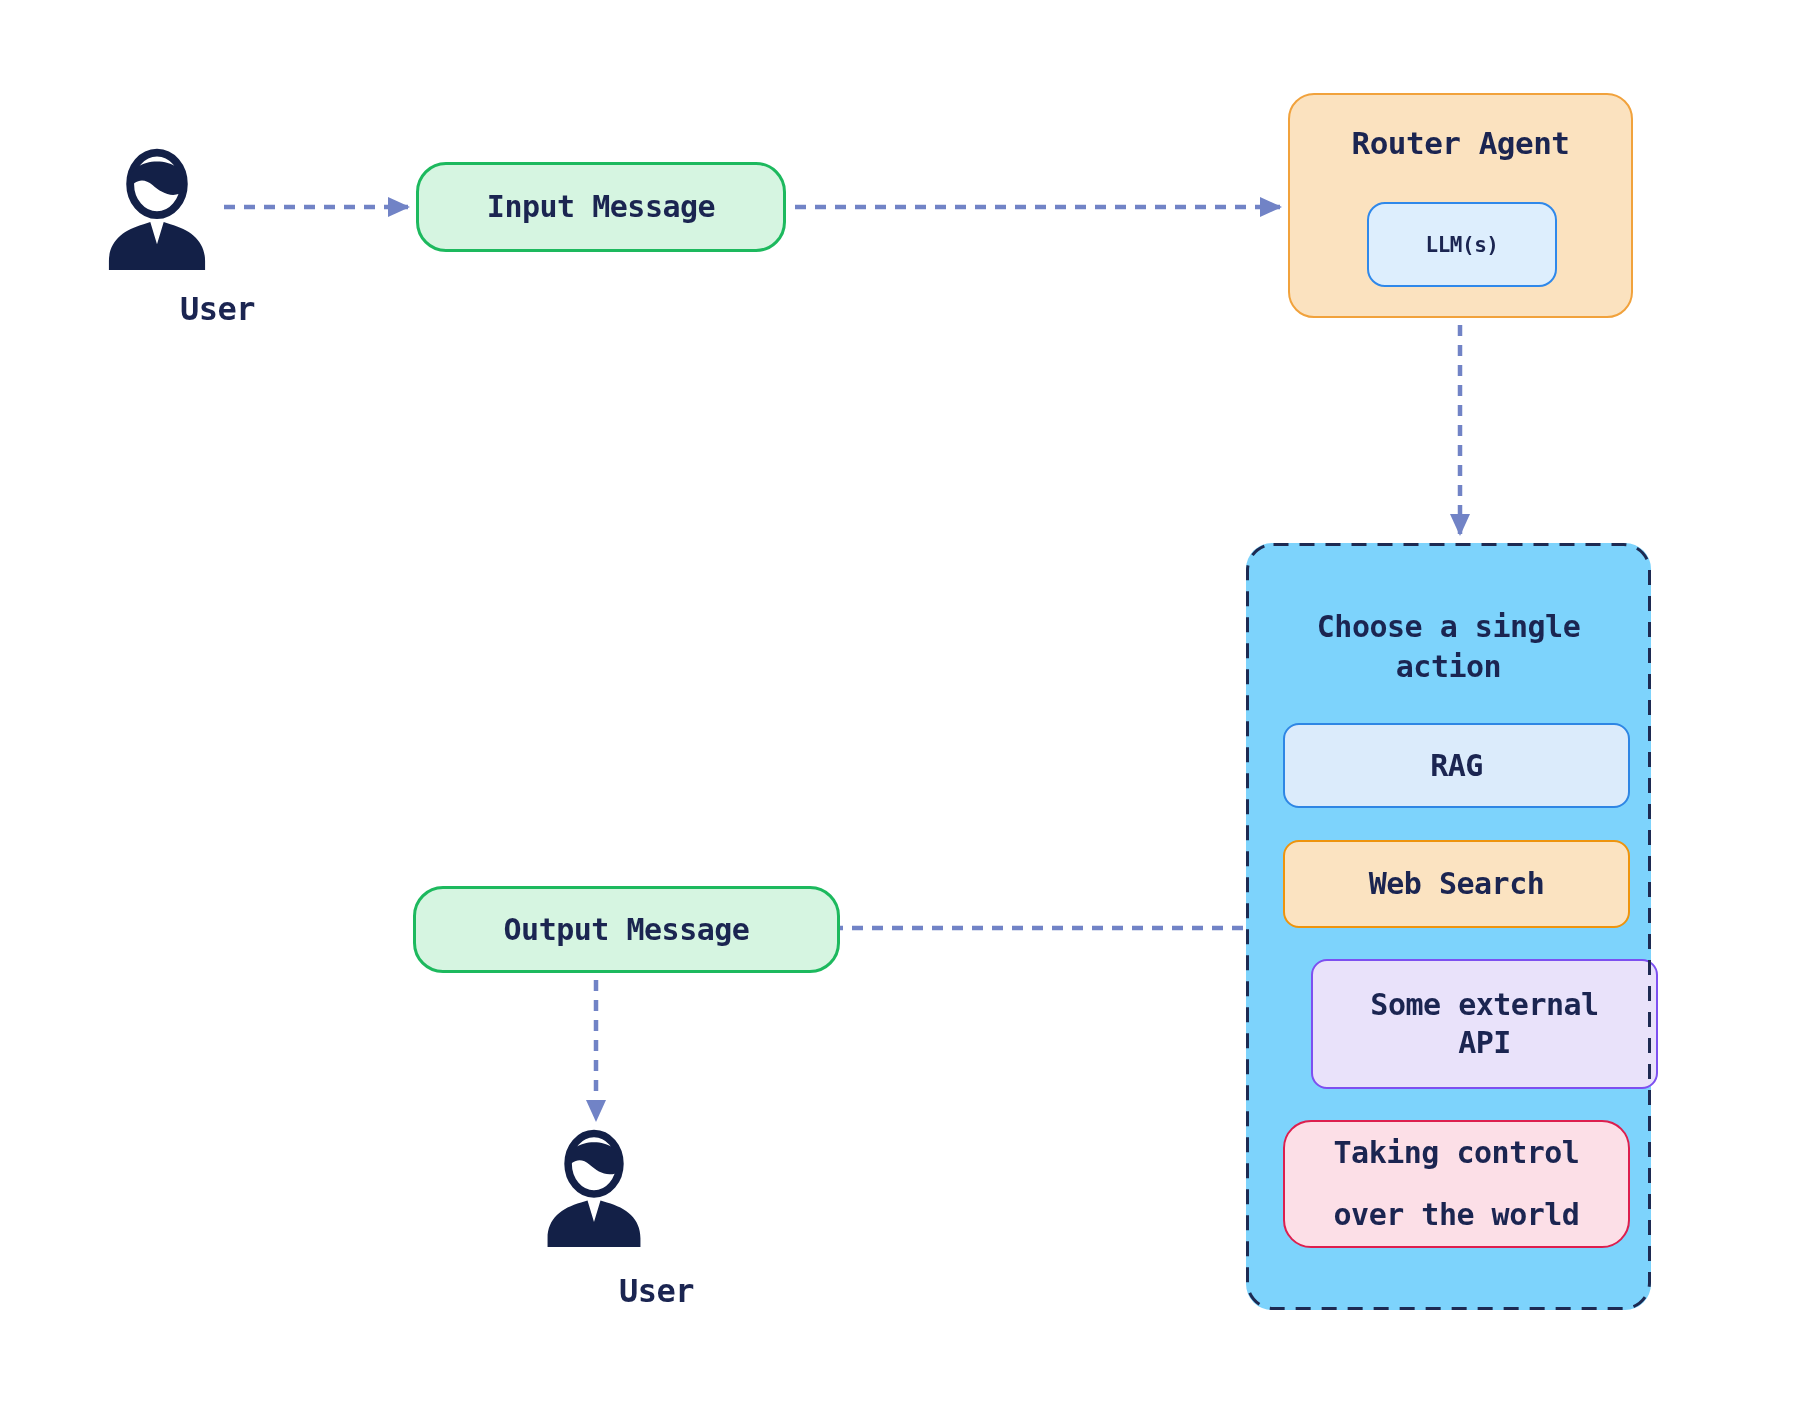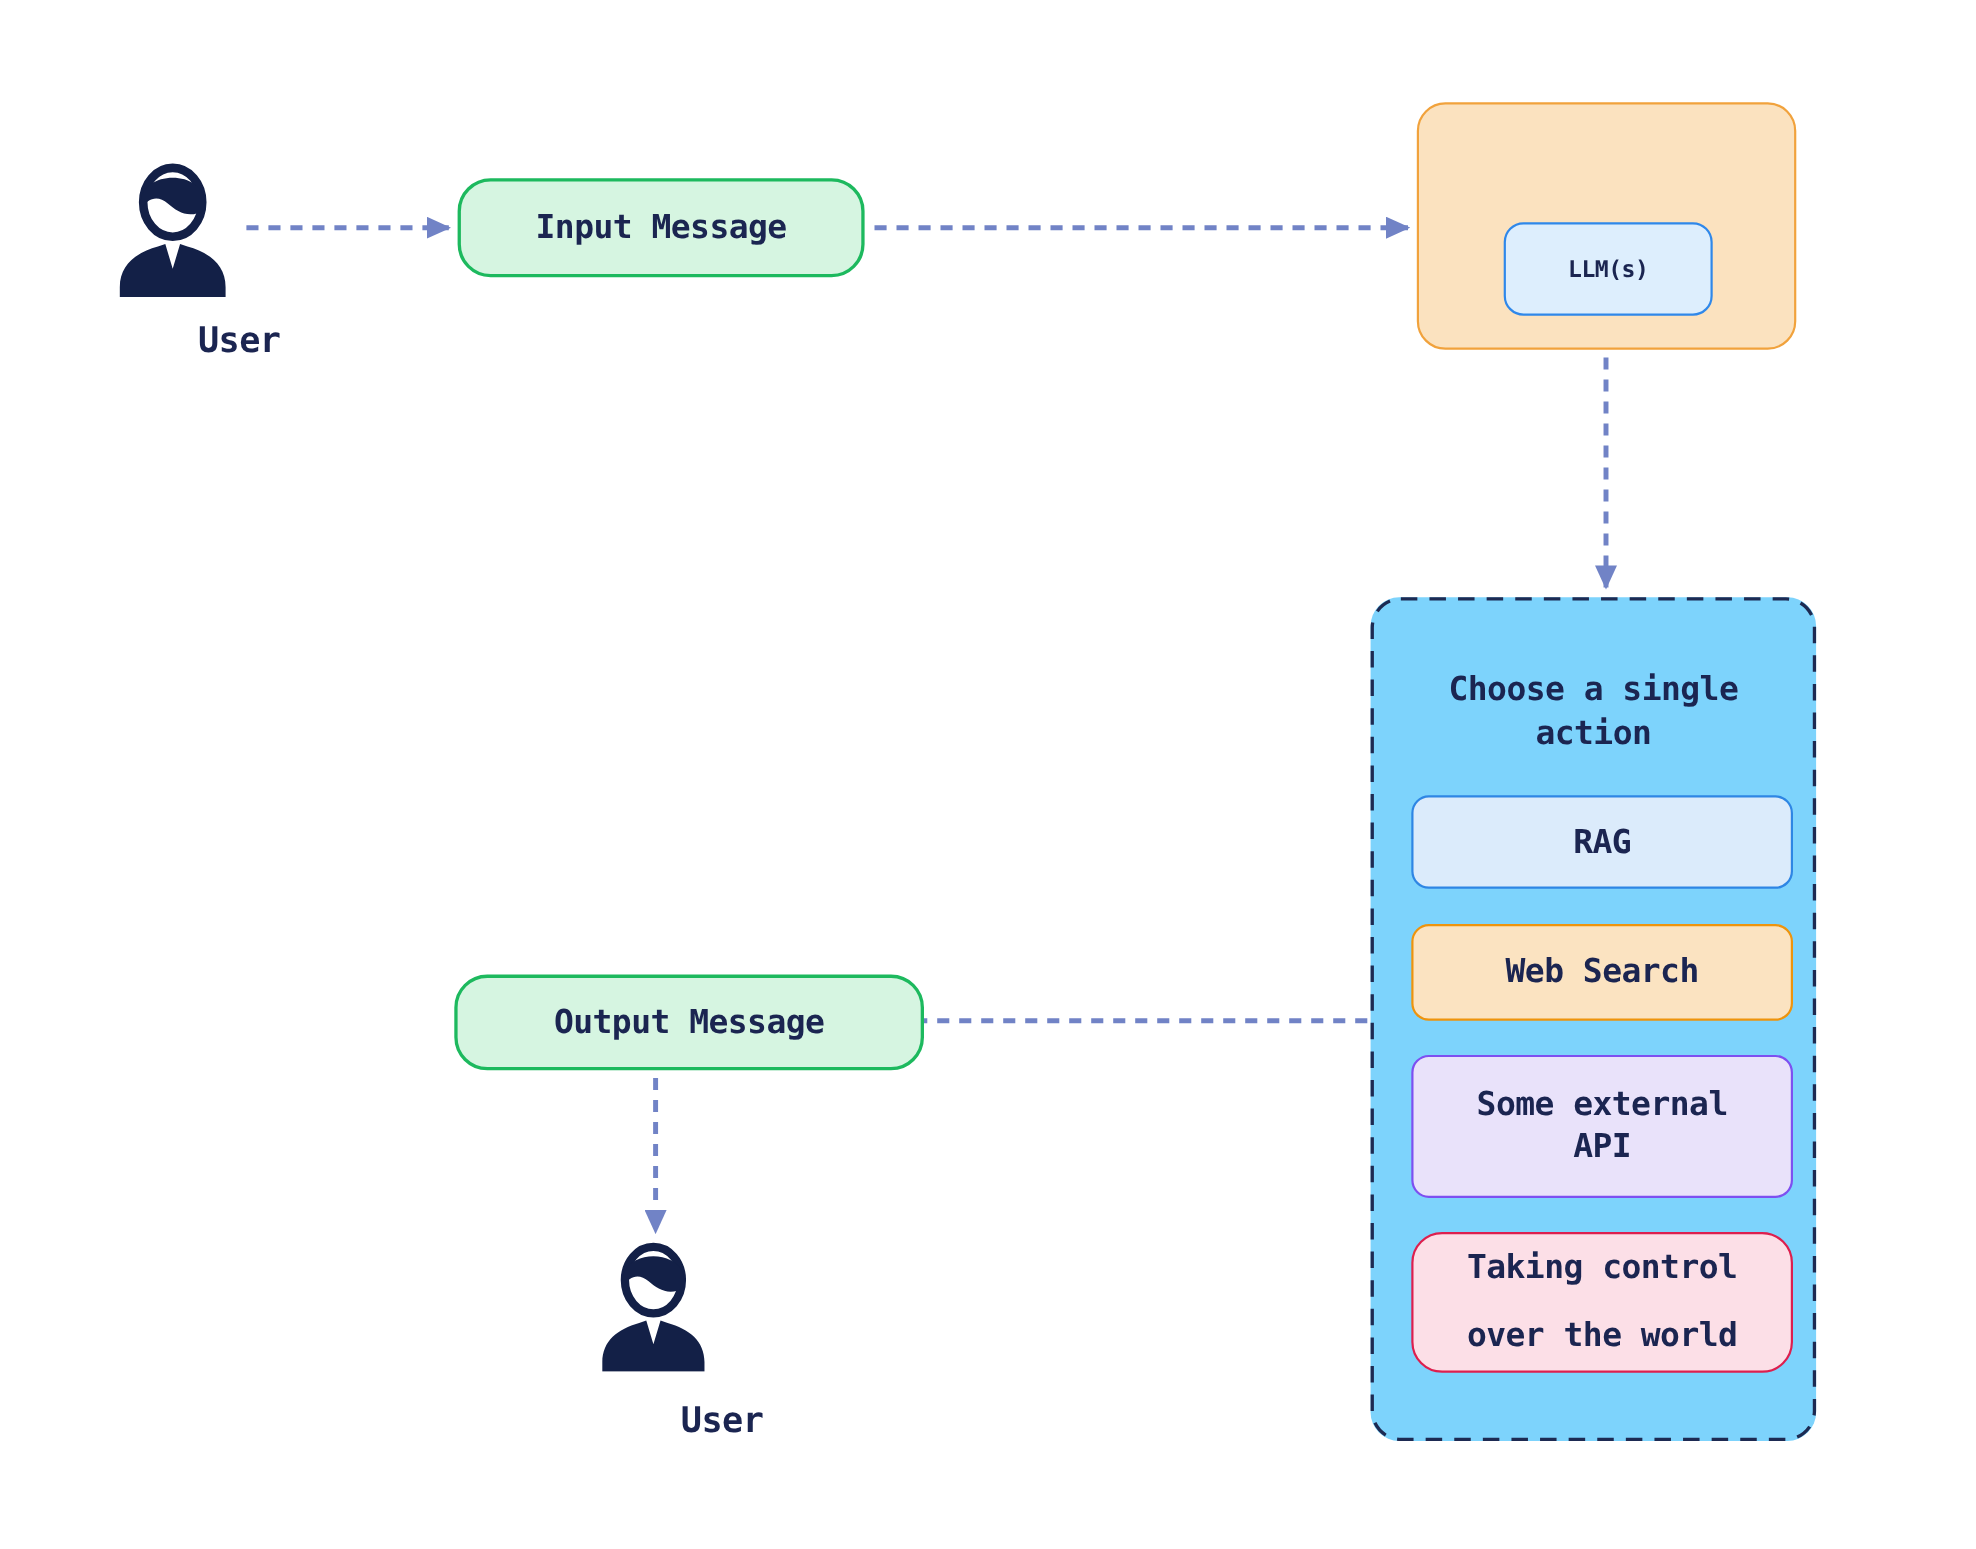--- a/index.html
+++ b/index.html
@@ -89,21 +89,21 @@
     line-height: 40px;
     letter-spacing: -0.5px;
   }
   .group-title span { display: block; }
   .action {
     left: 37px;
     width: 347px;
   }
   .blue   { background: #dbebfb; border: 2.5px solid #2e86e4; border-radius: 16px; }
   .orange { background: #fbe3c1; border: 2.5px solid #ee940d; border-radius: 16px; text-align: right; }
-  .purple { background: #e9e2fa; border: 2.5px solid #7d50f0; border-radius: 16px; }
+  .purple { background: #e9e2fa; border: 2.5px solid #7d50f0; border-radius: 16px; margin-left: 28px; }
   .red    { background: #fcdfe7; border: 2.5px solid #dd1f4e; border-radius: 28px; gap: 24px; }
   .two-line { line-height: 38px; }
   .two-line span { display: block; }
   .person {
     position: absolute;
     z-index: 2;
   }
   .user-label {
     position: absolute;
     text-align: right;
@@ -143,20 +143,21 @@
     <path d="M24 34 C 24 6 76 6 76 34 L 76 39 C 64 47 54 41 46 34 C 38 27 30 29 24 39 Z" fill="#132047"></path>
     <path d="M7 110 L 7 102 C 7 84 20 74 38 69 L 44 67 L 50 87 L 56 67 L 62 69 C 80 74 93 84 93 102 L 93 110 Z" fill="#132047"></path>
   </svg>
   <div class="user-label" style="left:55px;top:290px;width:200px">User</div>
 
   <div class="node green" style="left:416px;top:162px;width:370px;height:90px">
     <span>Input Message</span>
   </div>
 
   <div class="router">
+    <div class="router-title">Router Agent</div>
     <div class="node llm">
       <span>LLM(s)</span>
     </div>
   </div>
 
   <div class="group">
     <div class="group-title">
       <span>Choose a single</span>
       <span>action</span>
     </div>

